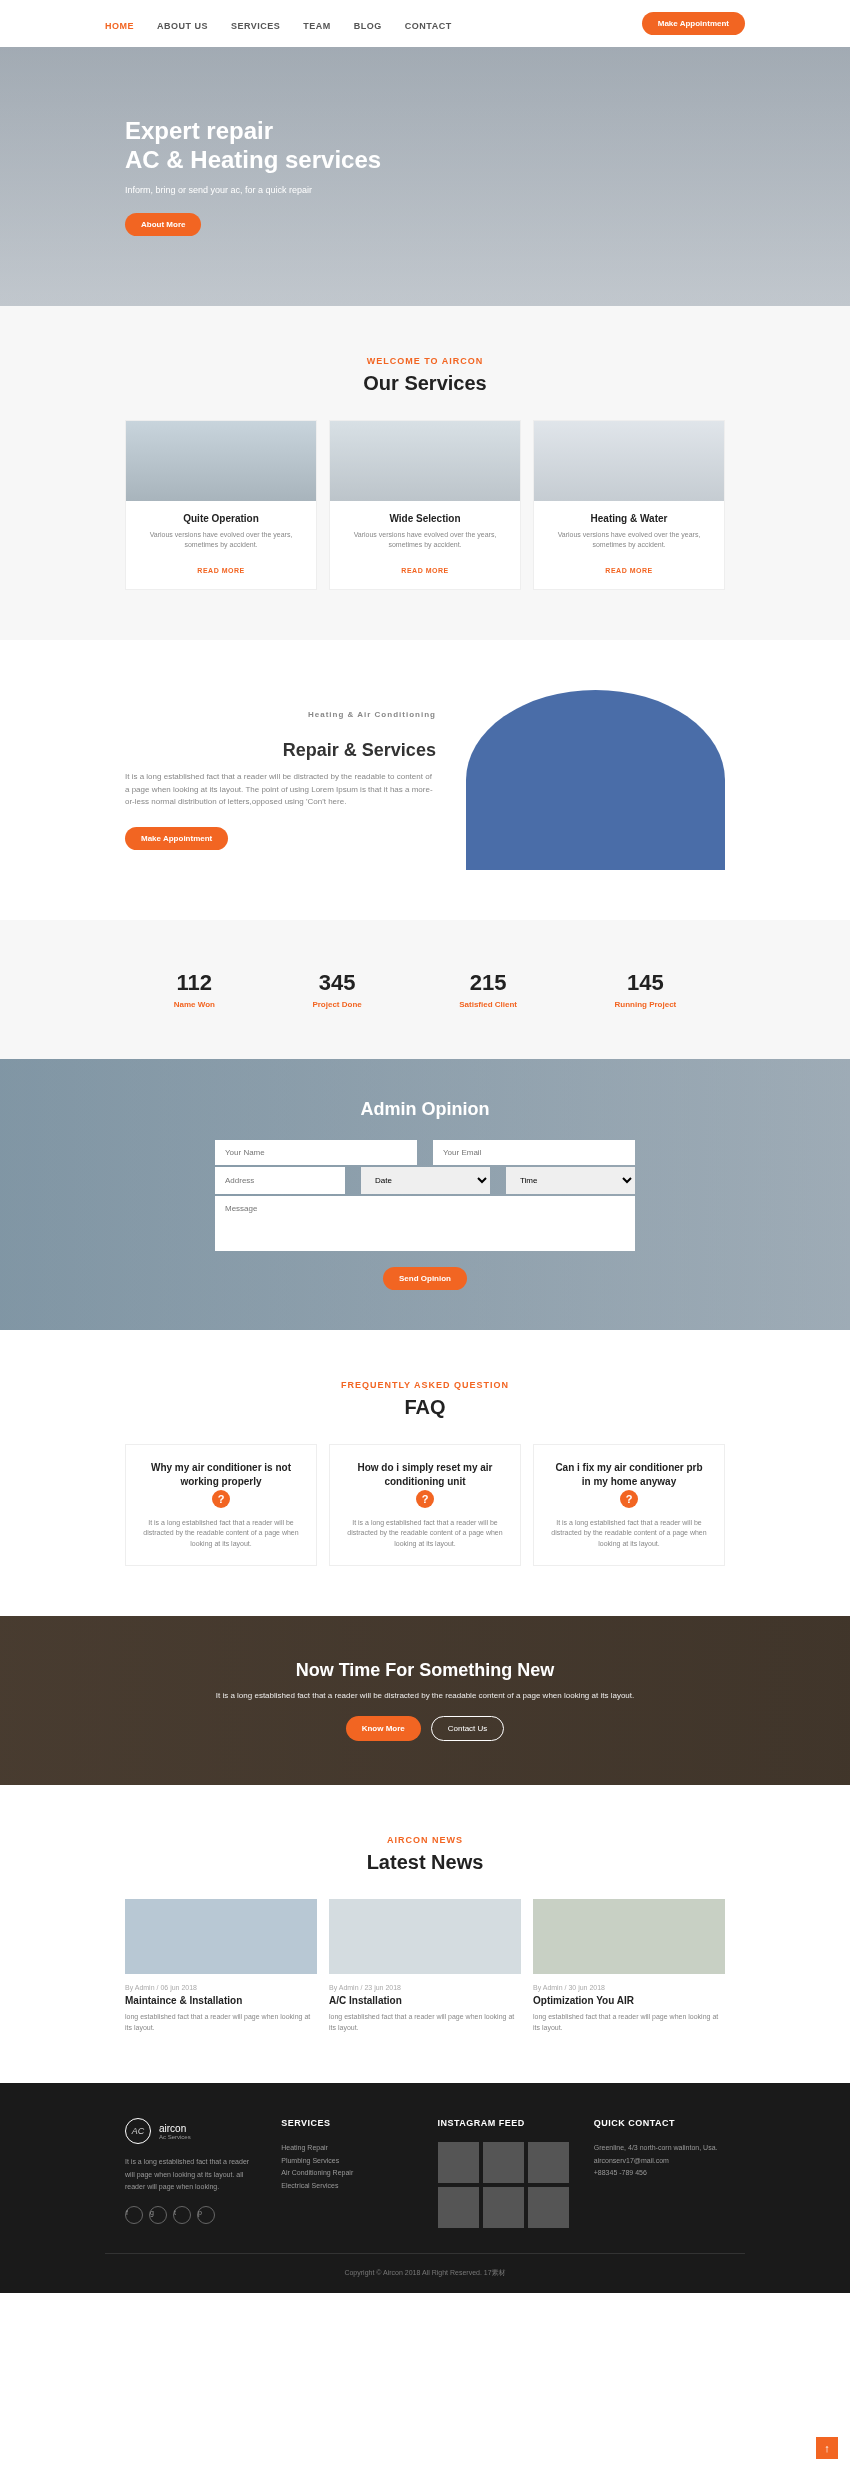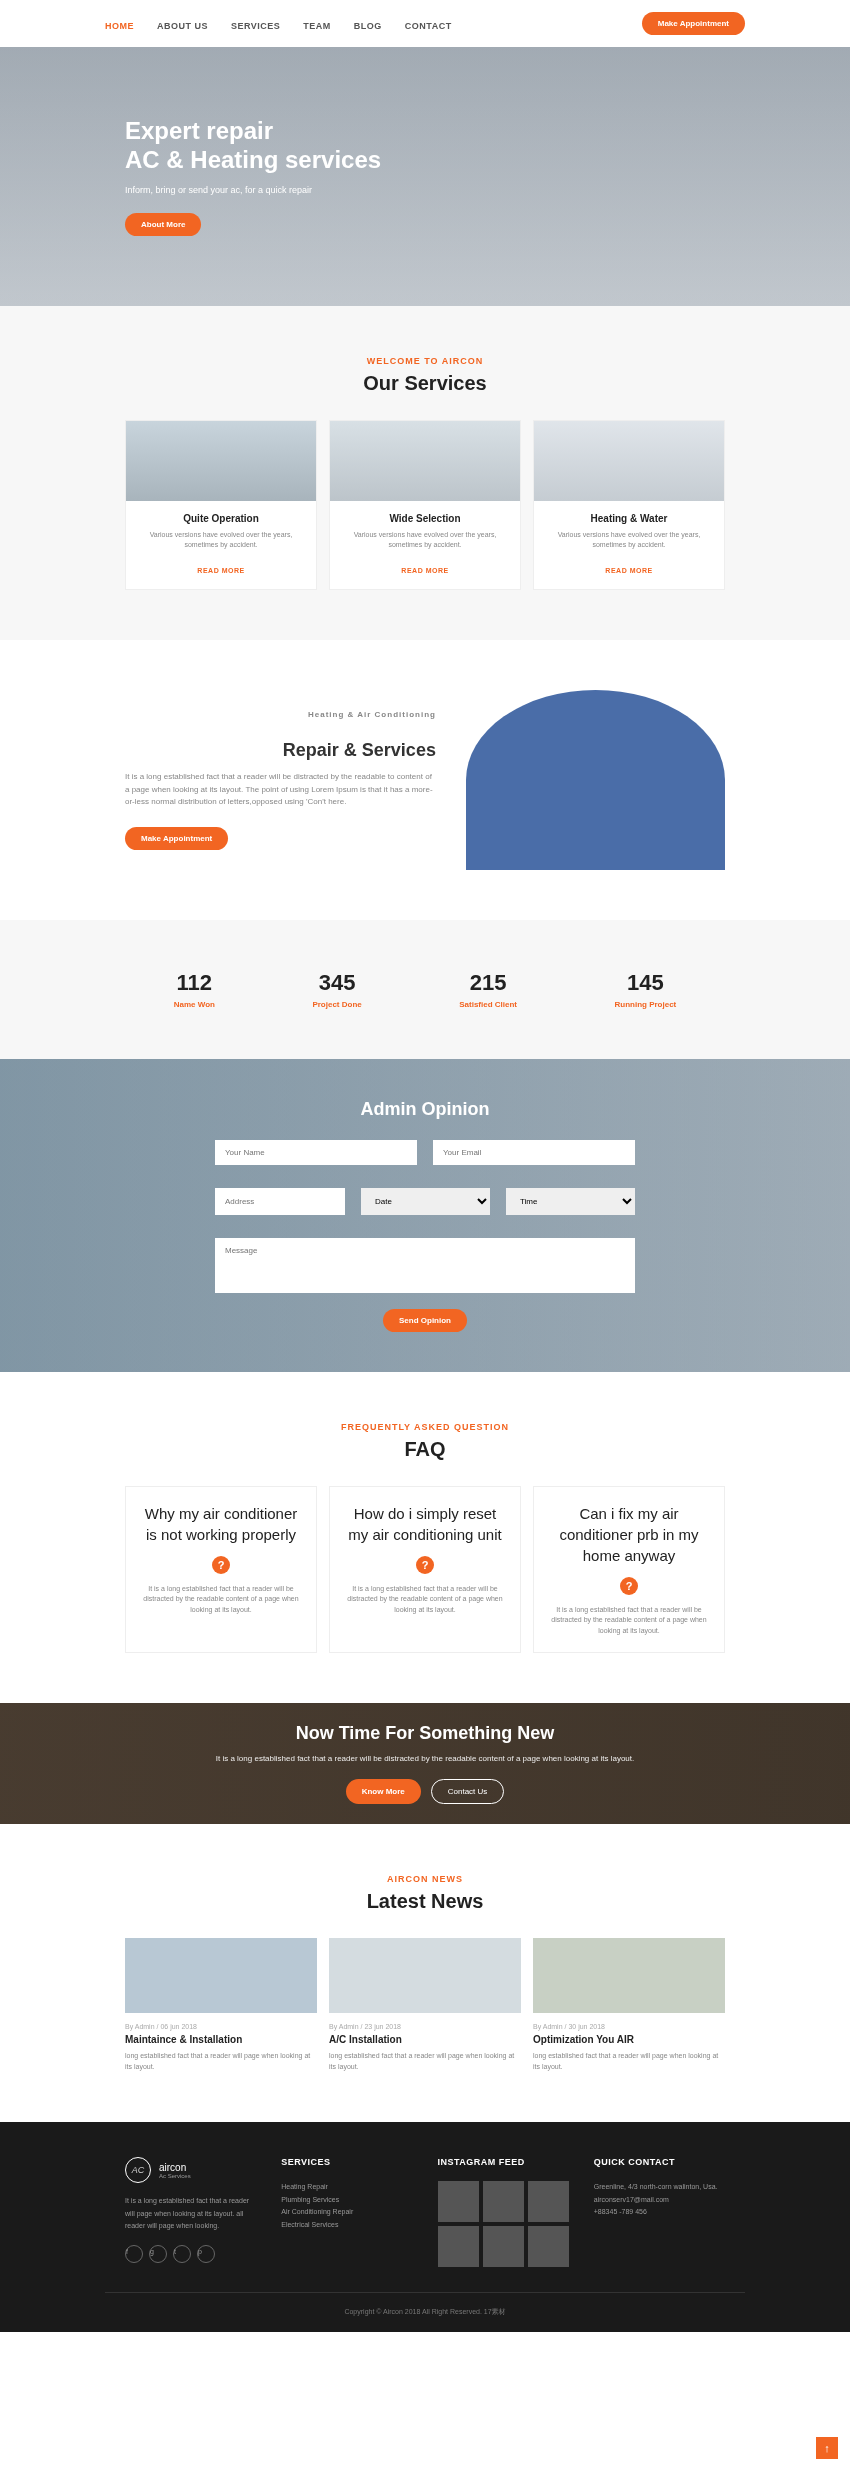--- a/index.html
+++ b/index.html
@@ -30,30 +30,30 @@
 .repair-text .section-label,.repair-text h2{text-align:right}
 .repair-text h2{font-size:18px;margin-bottom:10px}
 .repair-text p{font-size:8px;color:#888;line-height:1.6;margin-bottom:18px}
 .repair-img{flex:1;height:180px;background:#4a6da8;border-radius:50% 50% 0 0}
 .stats{display:flex;justify-content:space-around;text-align:center}
 .stat-num{font-size:22px;font-weight:700;color:#222}
 .stat-label{font-size:8px;color:#f26522;font-weight:600;margin-top:4px}
 .opinion{background:linear-gradient(rgba(100,120,135,.5),rgba(100,120,135,.5)),linear-gradient(90deg,#9db4c2,#d8dfe5);padding:40px 0;min-height:260px}
 .opinion h2{color:#fff;text-align:center;font-size:18px;margin-bottom:20px}
 .form{max-width:420px;margin:0 auto}
-.form-row{display:flex;gap:16px;margin-bottom:23px}
+.form-row{display:flex;gap:16px;margin-bottom:2px}
 .form input,.form select,.form textarea{flex:1;padding:8px 10px;border:none;font-size:8px;font-family:inherit}
 .form textarea{width:100%;height:55px;resize:none}
 .form-submit{text-align:center;margin-top:12px}
 .faq-cards{display:flex;gap:12px}
 .faq-card{flex:1;border:1px solid #eee;padding:16px;text-align:center;background:#fff}
-.faq-card h4{font-size:15px;font-weight:400;margin-bottom:10px;line-height:1.4;color:#222}
+.faq-card h4{font-size:10px;font-weight:700;line-height:1.4;color:#222}
 .qmark{width:18px;height:18px;background:#f26522;color:#fff;border-radius:50%;display:inline-flex;align-items:center;justify-content:center;font-size:11px;font-weight:700;margin-bottom:10px}
 .faq-card p{font-size:7px;color:#888;line-height:1.5}
-.cta{background:linear-gradient(rgba(50,40,30,.75),rgba(50,40,30,.75)),linear-gradient(90deg,#8a7665,#6b5d4f);padding:20px 0;text-align:center;color:#fff}
+.cta{background:linear-gradient(rgba(50,40,30,.75),rgba(50,40,30,.75)),linear-gradient(90deg,#8a7665,#6b5d4f);padding:44px 0;text-align:center;color:#fff}
 .cta h2{font-size:18px;margin-bottom:10px}
 .cta p{font-size:8px;margin-bottom:16px;opacity:.9}
 .cta-btns{display:flex;gap:10px;justify-content:center}
 .news-cards{display:flex;gap:12px}
 .news-card{flex:1}
 .news-img{width:100%;height:75px;background:#ccc}
 .news-meta{font-size:7px;color:#aaa;margin:10px 0 4px}
 .news-title{font-size:10px;font-weight:700;margin-bottom:6px;color:#222}
 .news-text{font-size:7px;color:#888;line-height:1.5}
 .footer{background:#1a1a1a;color:#ccc;padding:35px 0 15px}

